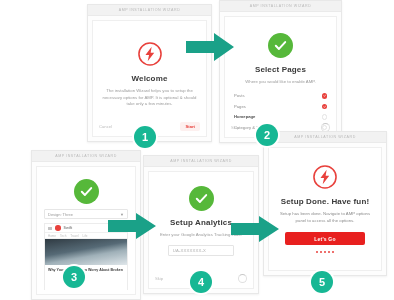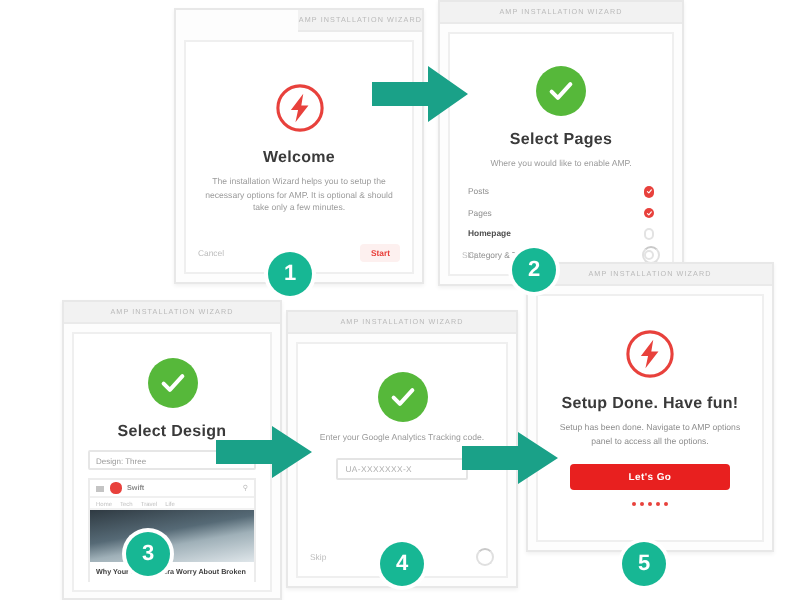--- a/index.html
+++ b/index.html
@@ -147,21 +147,21 @@
   }
 
   
   .arrow { position: absolute; z-index: 20; }
 </style>
 </head>
 <body>
 
 <div id="root">
 
-  <div class="card" style="left:87px; top:4px; width:125px; height:138px;align-items:flex-end;">
+  <div class="card" style="left:87px; top:4px; width:125px; height:138px;">
     <div class="card-head">
       <span>AMP INSTALLATION WIZARD</span>
     </div>
     <div class="card-body">
       <div style="height:14px"></div>
       <span class="amp-logo">
         <svg viewBox="0 0 40 40">
           <circle cx="20" cy="20" r="17" fill="none" stroke="#e8413c" stroke-width="2.4"></circle>
           <path d="M22.5 9 L13 21.5 h5.5 L16.5 31 L26.5 18 H21 Z" fill="#e8413c"></path>
         </svg>
@@ -233,21 +233,20 @@
     <div class="card-head">
       <span>AMP INSTALLATION WIZARD</span>
     </div>
     <div class="card-body">
       <div style="height:6px"></div>
       <div class="check-badge">
         <svg viewBox="0 0 24 24">
             <path d="M4.5 12.5 L9.5 17.5 L19.5 6.5" fill="none" stroke="#fff" stroke-width="3.2" stroke-linecap="round" stroke-linejoin="round"></path>
           </svg>
       </div>
-      <div class="c-title">Select Design</div>
 
       <div class="sel-box">
         <span>Design: Three</span>
         <span class="caret">▼</span>
       </div>
 
       <div class="phone">
         <div class="ph-nav">
           <span class="ph-burger">
               <i></i>
@@ -277,20 +276,21 @@
     <div class="card-head">
       <span>AMP INSTALLATION WIZARD</span>
     </div>
     <div class="card-body">
       <div style="height:8px"></div>
       <div class="check-badge">
         <svg viewBox="0 0 24 24">
             <path d="M4.5 12.5 L9.5 17.5 L19.5 6.5" fill="none" stroke="#fff" stroke-width="3.2" stroke-linecap="round" stroke-linejoin="round"></path>
           </svg>
       </div>
+      <div class="c-title">Setup Analytics</div>
       <div class="c-sub">Enter your Google Analytics Tracking code.</div>
 
       <div class="ga-input">
         <span>UA-XXXXXXX-X</span>
       </div>
 
       <div class="c-foot">
         <span class="lnk">Skip</span>
         <span class="dots">
           <i class="dot"></i>

